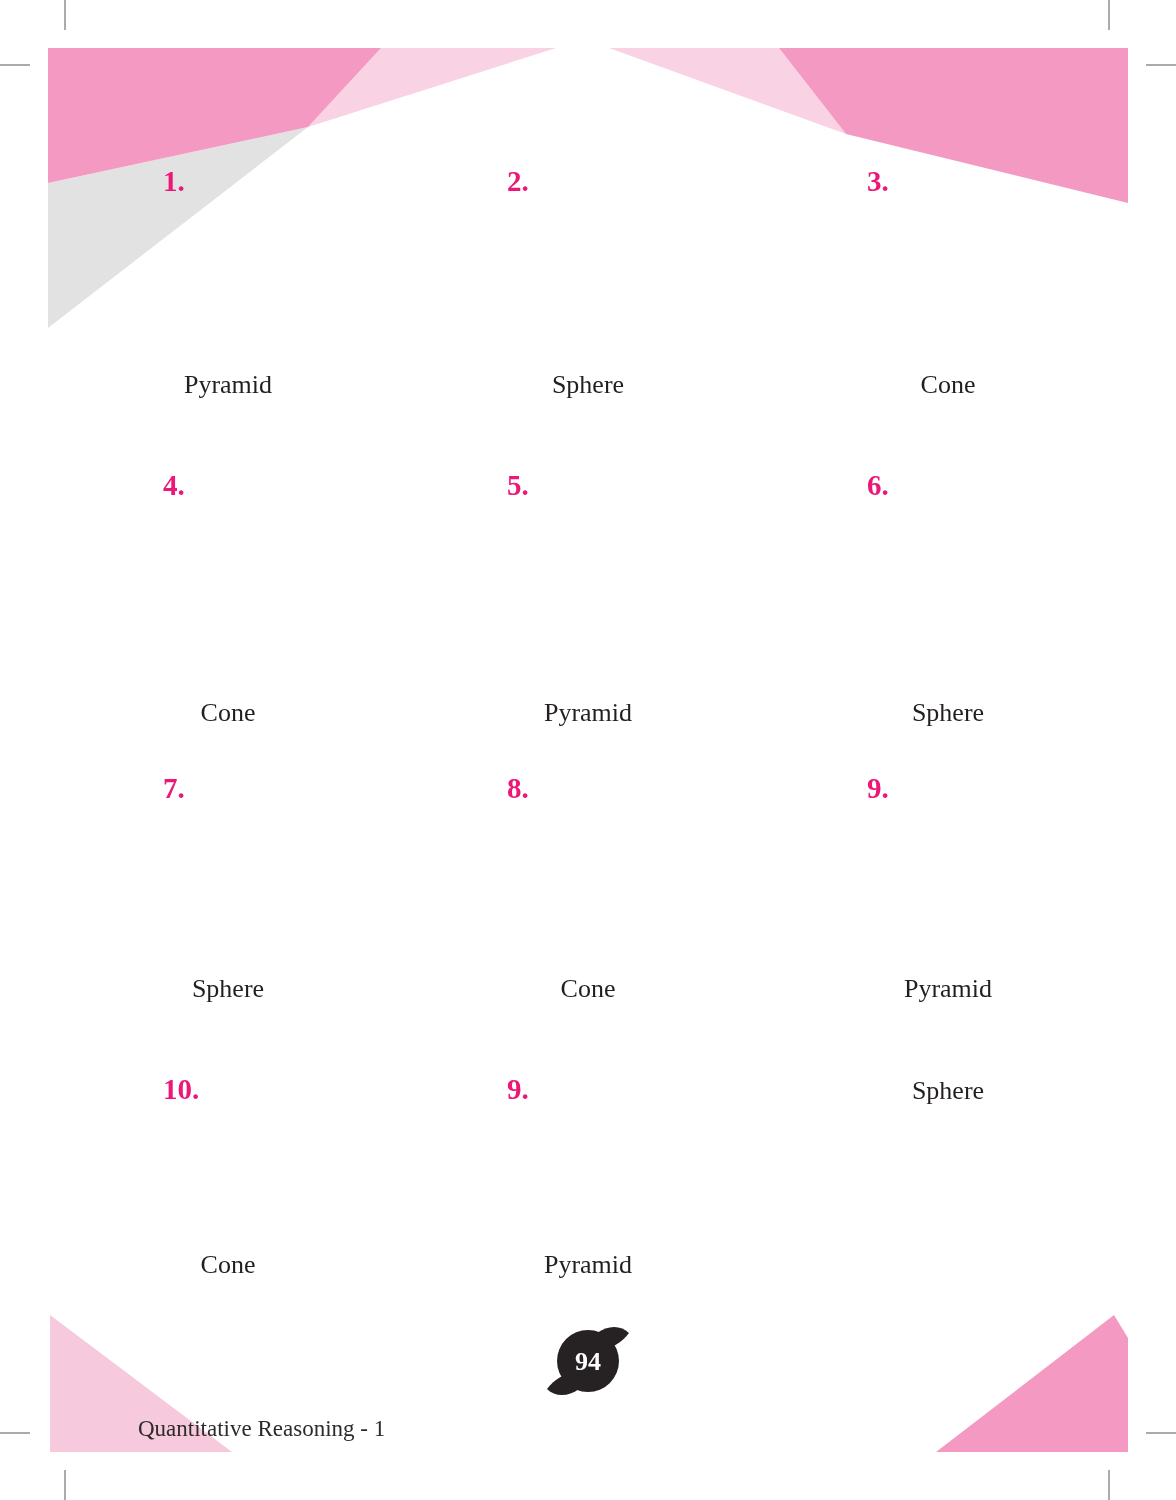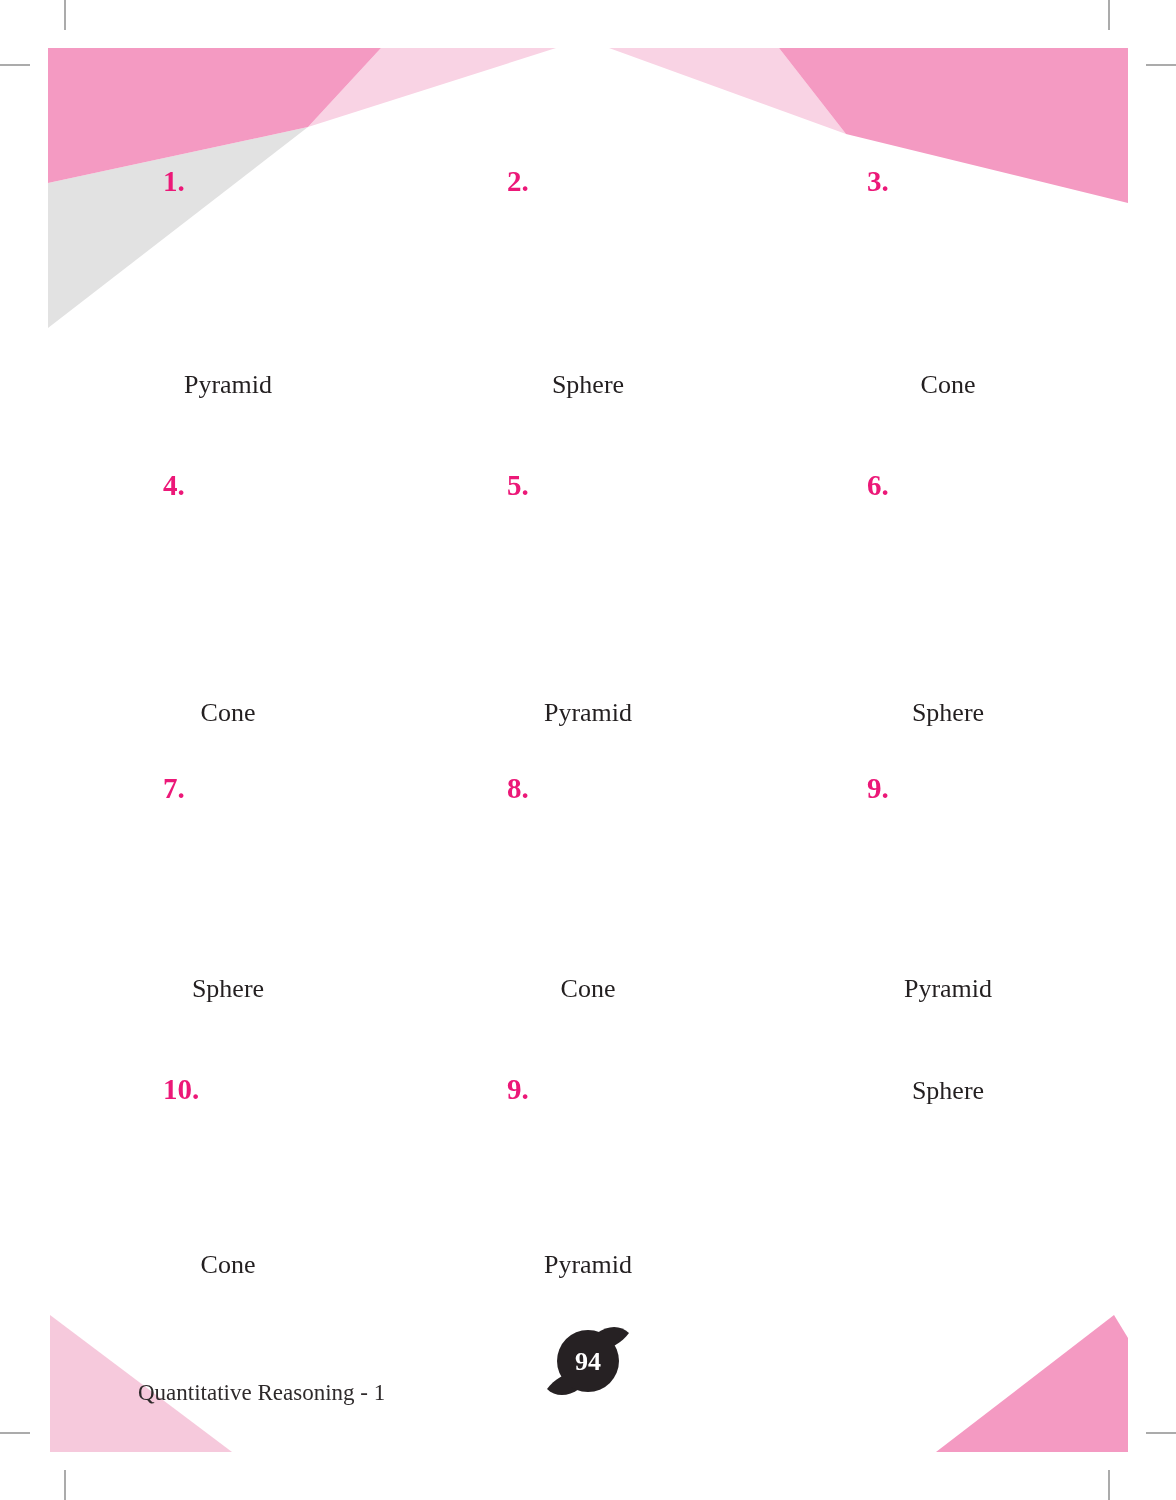--- a/index.html
+++ b/index.html
@@ -36,21 +36,21 @@
     margin-left:99px;
   }
   .c1 .num{margin-left:115px;}
   .shape-label{
     align-self:center;
     color:#231f20;font-weight:normal;font-size:26px;line-height:1.25;
   }
 
   
   .footer-title{
-    position:absolute;left:138px;top:1380px;z-index:3;
+    position:absolute;left:138px;top:1416px;z-index:3;
     color:#2e2a2b;font-size:23px;line-height:1.1;
   }
 </style>
 </head>
 <body>
 
 <div class="canvas">
 
   <svg class="deco-layer" viewBox="0 0 1176 1500" xmlns="http://www.w3.org/2000/svg">
 

